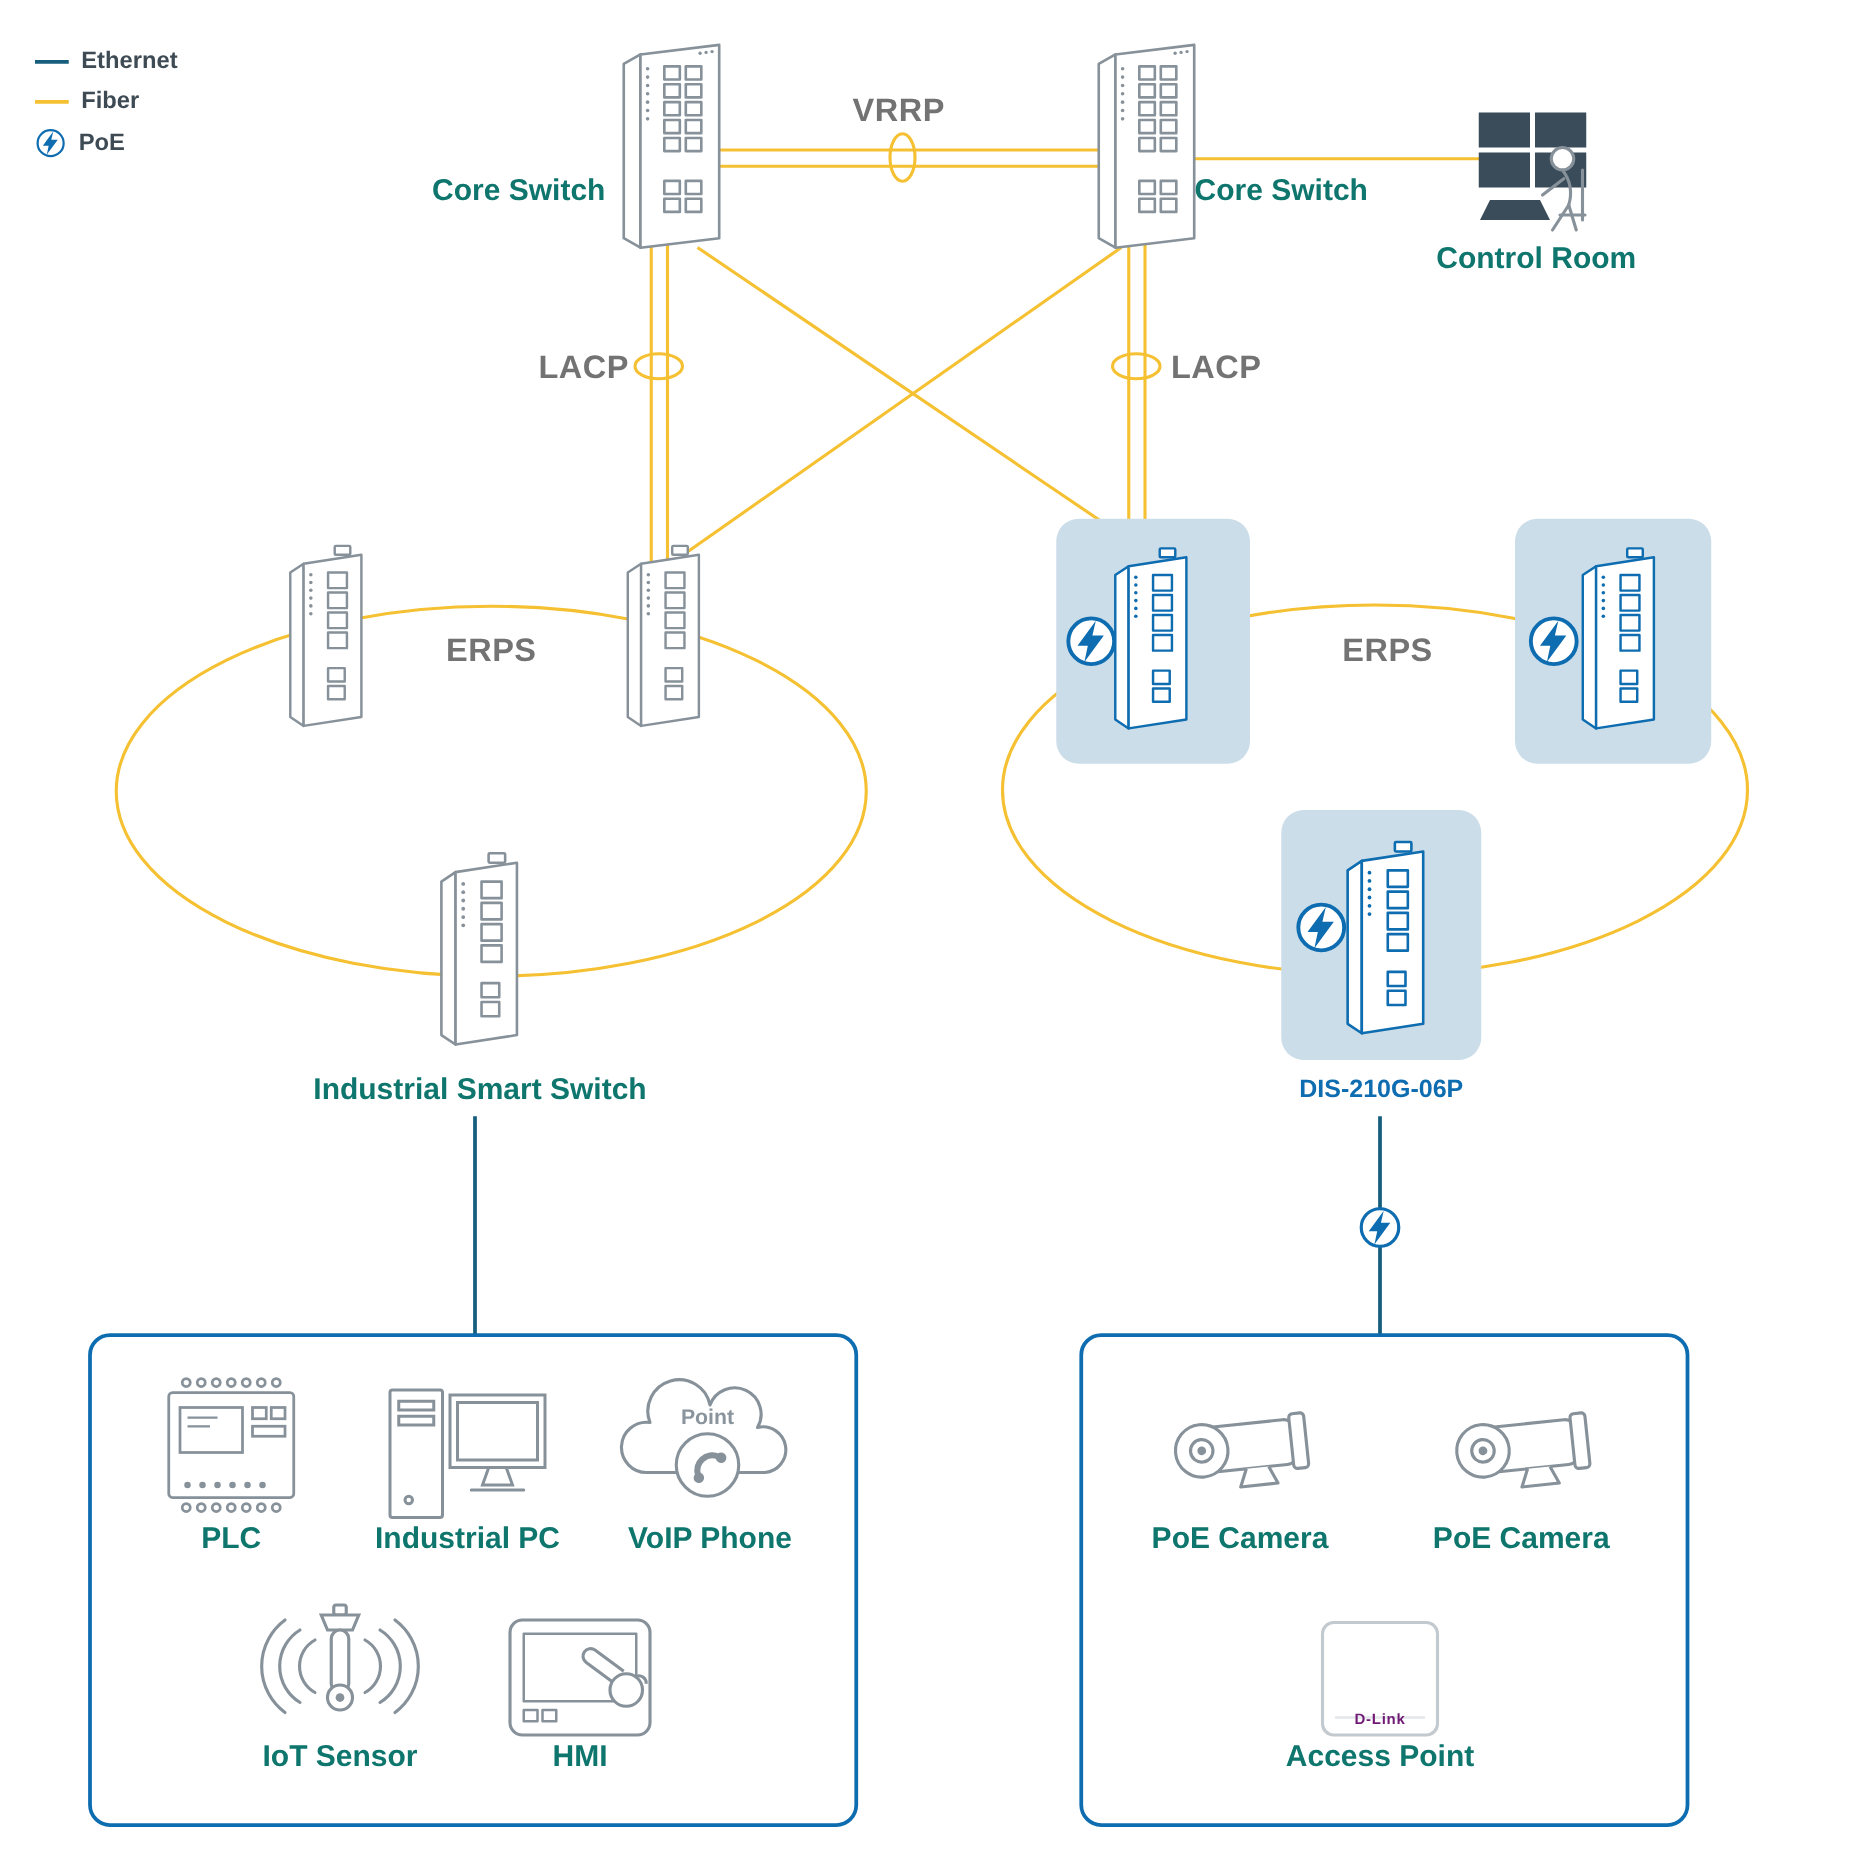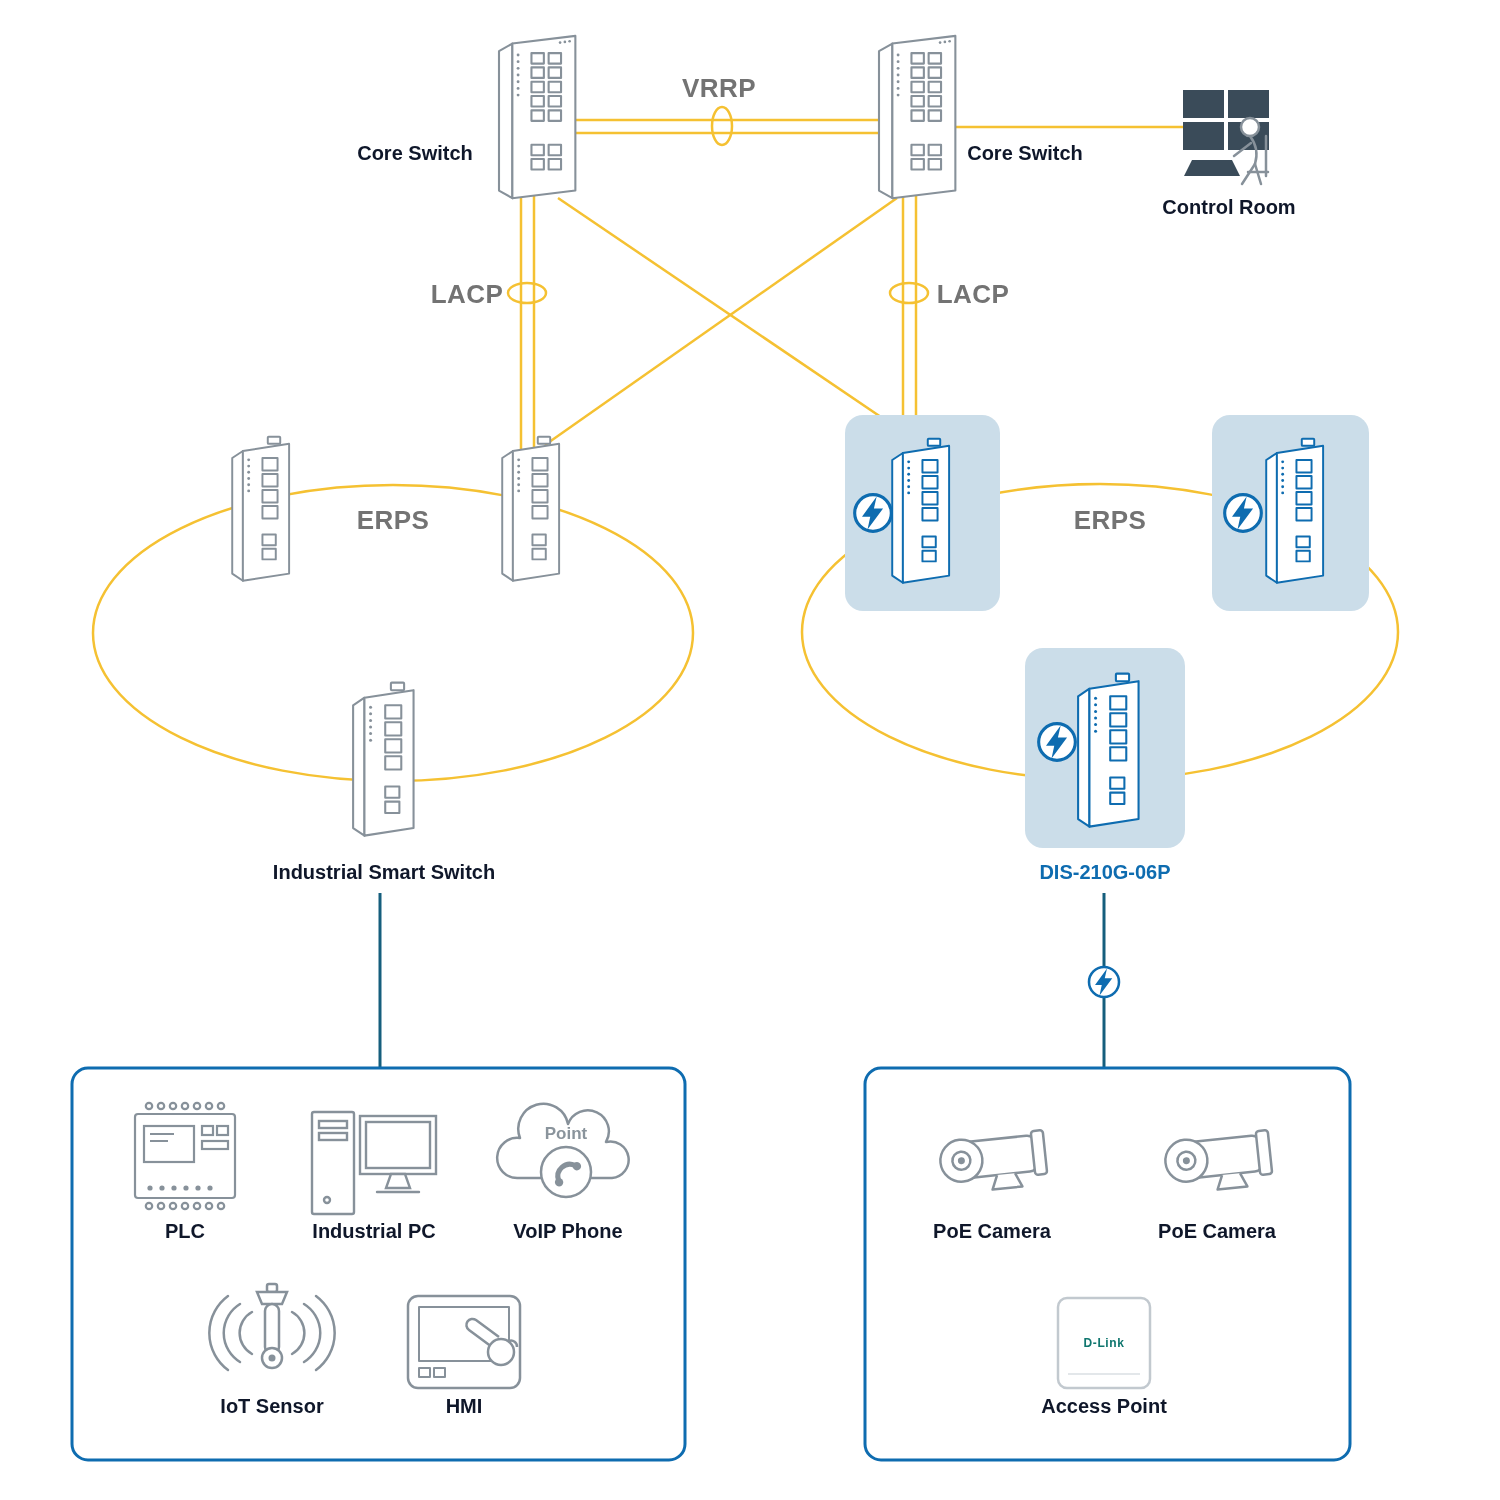--- a/index.html
+++ b/index.html
@@ -1,25 +1,25 @@
 <!DOCTYPE html>
 <html><head>
 <meta charset="utf-8">
 <style>
   html,body{margin:0;padding:0;background:#fff;}
   .stage{position:relative;width:1500px;height:1500px;background:#fff;
          font-family:"Liberation Sans",sans-serif;overflow:hidden;}
   svg.layer{position:absolute;left:0;top:0;}
   .ln{fill:#fff;stroke:currentColor;stroke-width:2.2;stroke-linejoin:round;}
   .lbl{position:absolute;transform:translate(-50%,-50%);font-weight:700;white-space:nowrap;}
-  .dark{color:#0f172a;font-size:20px;}
+  .dark{color:#0f766e;font-size:24px;}
   .gray{color:#737373;font-size:26px;letter-spacing:.4px;}
   .blue{color:#0E6CB0;font-size:20px;}
   .small-gray{color:#8A949C;font-size:17px;}
-  .brand{color:#0f766e;font-size:12px;letter-spacing:.6px;}
+  .brand{color:#701a75;font-size:12px;letter-spacing:.6px;margin-top:32px;}
   .legend{position:absolute;left:28px;top:38px;display:flex;flex-direction:column;gap:10px;}
   .legend-row{display:flex;align-items:center;gap:10px;font-weight:700;font-size:19px;color:#3E4B54;}
   .sw-eth{display:inline-block;width:27px;height:3px;background:#155E7D;}
   .sw-fib{display:inline-block;width:27px;height:3px;background:#F5C132;}
 </style>
 </head>
 <body>
 
 <div class="stage">
 
@@ -236,20 +236,36 @@
       <circle cx="30" cy="34" r="3.5" fill="#87919A" stroke="none"></circle>
       <path d="M64,52 L58,66 H88 L82,52"></path>
     </g>
 
     <g>
       <rect x="1058" y="1298" width="92" height="90" rx="9" fill="#fff" stroke="#C2C9CF" stroke-width="2.5"></rect>
       <path d="M1068,1374 h72" stroke="#E3E7EA" stroke-width="2"></path>
     </g>
   </svg>
 
+  <div class="legend">
+    <div class="legend-row">
+      <span class="sw-eth"></span>
+      <span>Ethernet</span>
+    </div>
+    <div class="legend-row">
+      <span class="sw-fib"></span>
+      <span>Fiber</span>
+    </div>
+    <div class="legend-row">
+      <svg width="25" height="25" viewBox="0 0 48 48" style="color:#0E6CB0">
+          <use href="#badge-poe"></use>
+        </svg>
+      <span>PoE</span>
+    </div>
+  </div>
 
   <div class="lbl dark" style="left:415px;top:153px">Core Switch</div>
   <div class="lbl gray" style="left:719px;top:88px">VRRP</div>
   <div class="lbl dark" style="left:1025px;top:153px">Core Switch</div>
   <div class="lbl dark" style="left:1229px;top:207px">Control Room</div>
   <div class="lbl gray" style="left:467px;top:294px">LACP</div>
   <div class="lbl gray" style="left:973px;top:294px">LACP</div>
   <div class="lbl gray" style="left:393px;top:520px">ERPS</div>
   <div class="lbl gray" style="left:1110px;top:520px">ERPS</div>
   <div class="lbl dark" style="left:384px;top:872px">Industrial Smart Switch</div>

